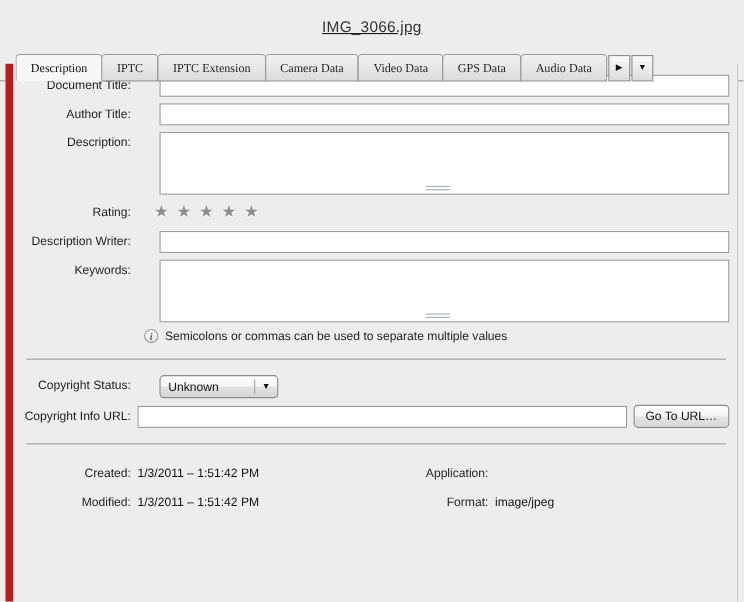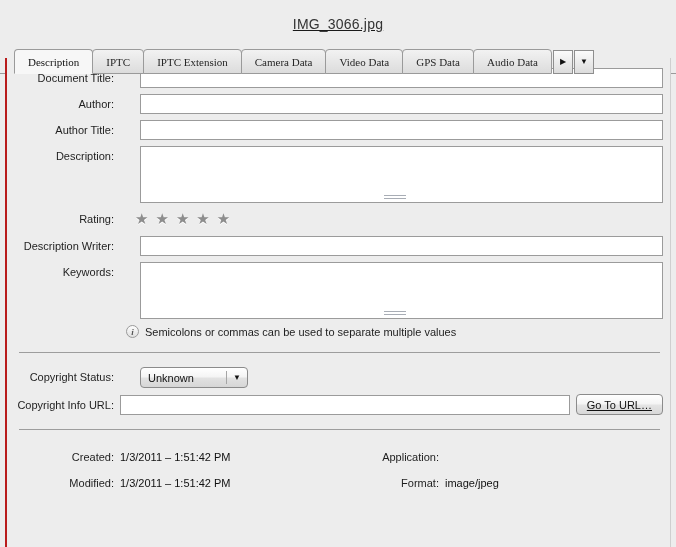--- a/index.html
+++ b/index.html
@@ -98,21 +98,21 @@
     line-height: 1;
   }
 
   
   .panel {
     position: absolute;
     left: 5px;
     right: 5px;
     top: 58px;
     bottom: 0;
-    border-left: 2px solid #b91c1c;
+    border-left: 7px solid #b91c1c;
     border-right: 1px solid #cfcfcf;
     background: #ededed;
     box-sizing: border-box;
     overflow: hidden;
   }
 
   .form {
     padding: 10px 0 0 0;
   }
 
@@ -288,21 +288,20 @@
     border-radius: 4px;
     background: linear-gradient(to bottom, #ffffff 0%, #f4f4f4 48%, #e4e4e4 52%, #d8d8d8 100%);
     font-family: "Liberation Sans", sans-serif;
     font-size: 11px;
     color: #111;
     padding: 0 10px;
     margin-right: 7px;
     white-space: nowrap;
     box-sizing: border-box;
     cursor: default;
-    text-decoration: underline;
   }
 
   
   .meta {
     display: flex;
     padding-left: 0;
   }
   .meta-col {
     display: flex;
     flex-direction: column;
@@ -371,26 +370,20 @@
 <div class="panel">
   <div class="form">
 
     <div class="row">
       <div class="label">Document Title:</div>
       <div class="field-wrap">
         <input class="text-input" type="text" value="" style="">
       </div>
     </div>
 
-    <div class="row">
-      <div class="label">Author:</div>
-      <div class="field-wrap">
-        <input class="text-input" type="text" value="" style="">
-      </div>
-    </div>
 
     <div class="row">
       <div class="label">Author Title:</div>
       <div class="field-wrap">
         <input class="text-input" type="text" value="" style="">
       </div>
     </div>
 
     <div class="row">
       <div class="label">Description:</div>

